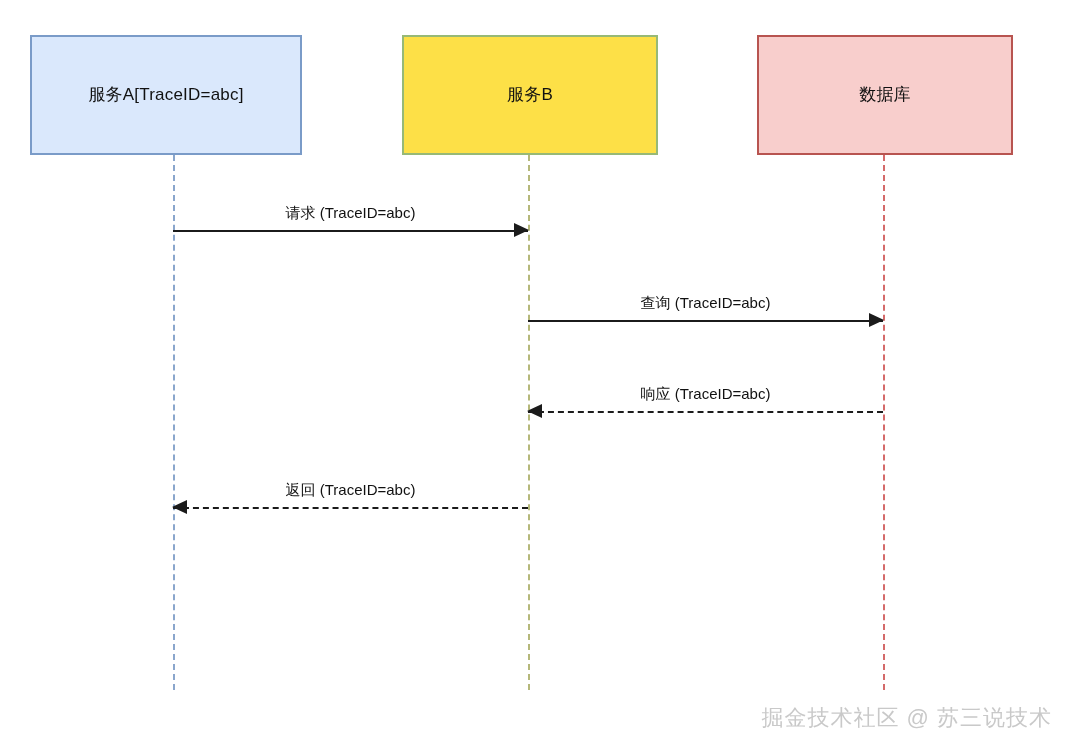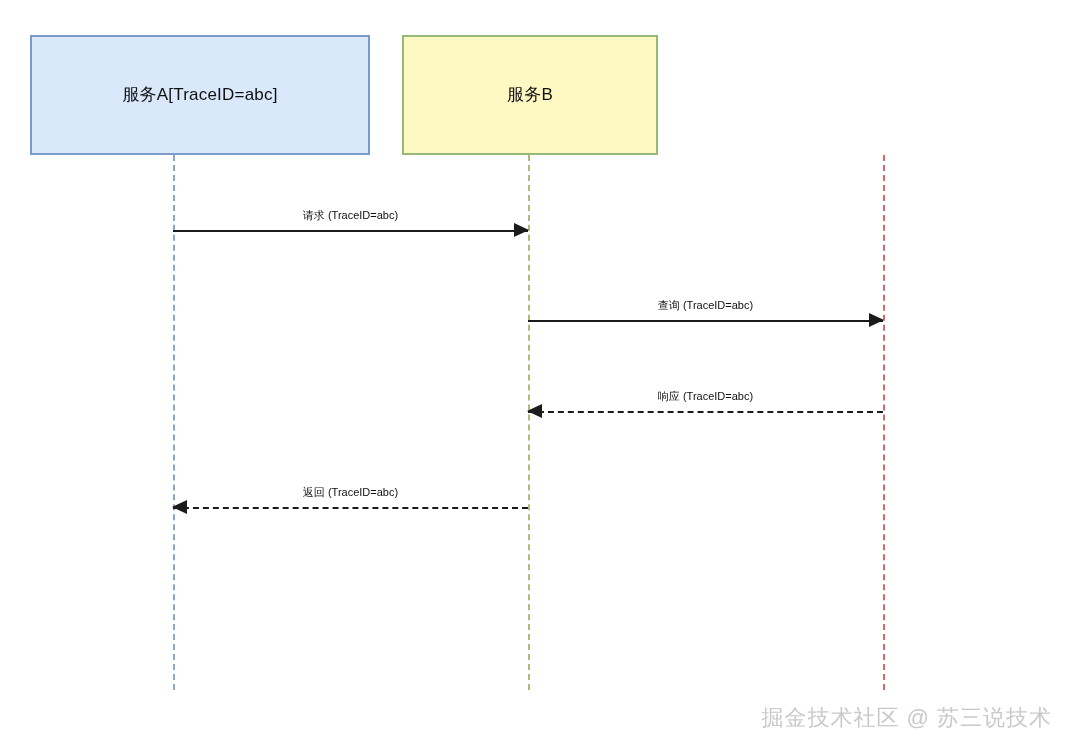--- a/index.html
+++ b/index.html
@@ -37,27 +37,27 @@
     font-size: 17px;
     font-weight: 400;
     letter-spacing: 0.2px;
     color: #111111;
     text-align: center;
     line-height: 1.2;
     white-space: nowrap;
   }
 
   .participant.p-a {
-    left: 30px;  top: 35px;  width: 340px; height: 120px;
+    left: 30px;  top: 35px;  width: 272px; height: 120px;
     background: #dae8fc;
     border-color: #7a9bc8;
   }
   .participant.p-b {
     left: 402px; top: 35px;  width: 256px; height: 120px;
-    background: #fef9c3;
+    background: #fde047;
     border-color: #97b976;
   }
   .participant.p-c {
     left: 757px; top: 35px;  width: 256px; height: 120px;
     background: #f8cecc;
     border-color: #b85450;
   }
 
   
   .lifeline {
@@ -88,21 +88,21 @@
   }
   .msg-line.solid  { border-top-style: solid; }
   .msg-line.dashed { border-top-style: dashed; }
 
   .msg-label {
     position: absolute;
     left: 0;
     right: 0;
     bottom: 9px;
     text-align: center;
-    font-size: 11px;
+    font-size: 15px;
     color: #111111;
     white-space: nowrap;
     line-height: 1.1;
   }
 
   .arrowhead {
     position: absolute;
     top: -7px;
     width: 0;
     height: 0;
@@ -143,20 +143,23 @@
 <div id="diagram-canvas">
 
   <div class="participant p-a">
     <span class="participant-label">服务A[TraceID=abc]</span>
   </div>
 
   <div class="participant p-b">
     <span class="participant-label">服务B</span>
   </div>
 
+  <div class="participant p-c">
+    <span class="participant-label">数据库</span>
+  </div>
 
   <div class="lifeline ll-a"></div>
   <div class="lifeline ll-b"></div>
   <div class="lifeline ll-c"></div>
 
   <div class="message m1">
     <div class="msg-label">请求 (TraceID=abc)</div>
     <div class="msg-line solid"></div>
     <div class="arrowhead right"></div>
   </div>

